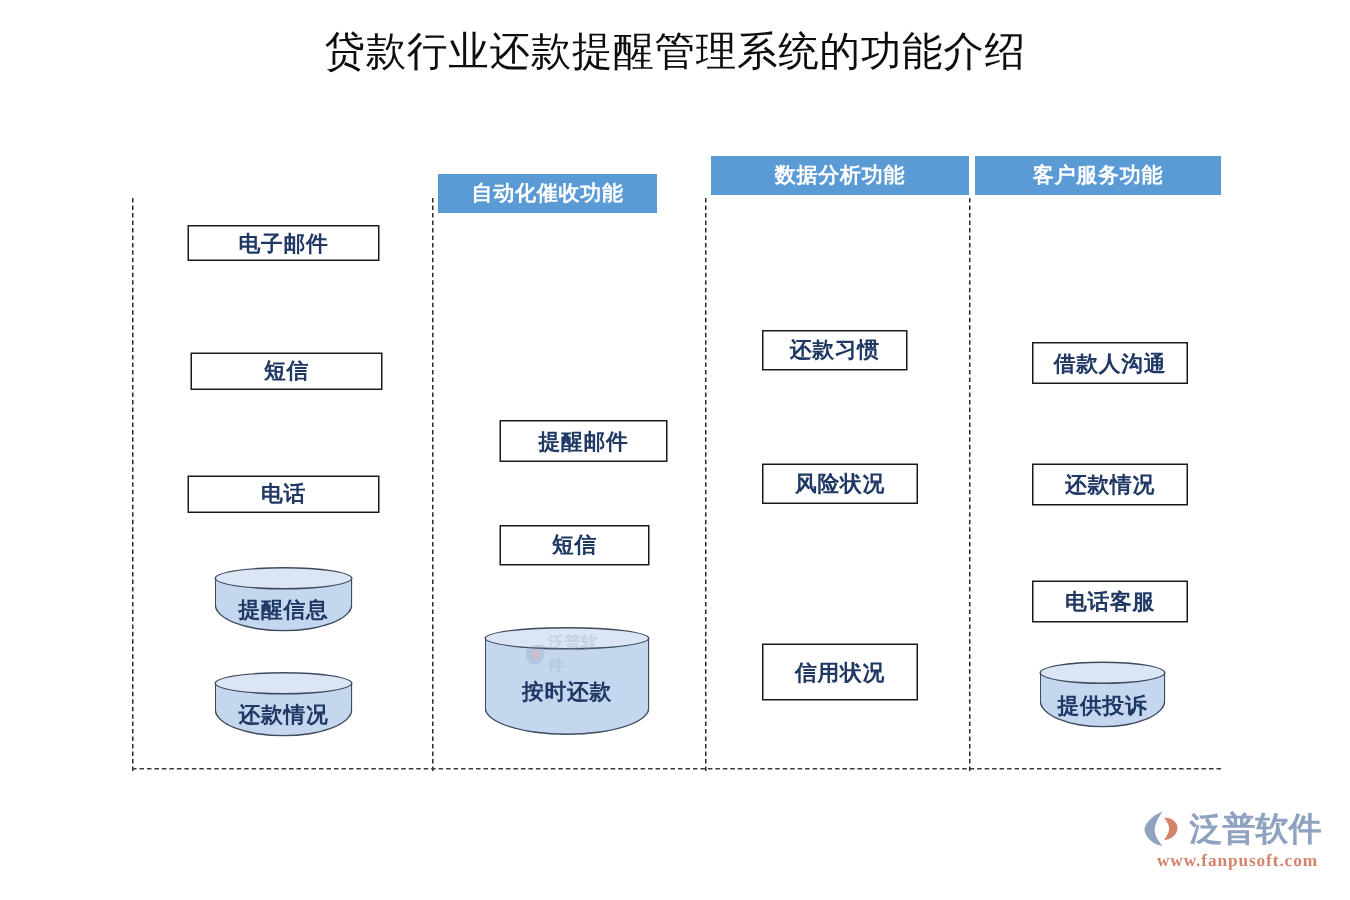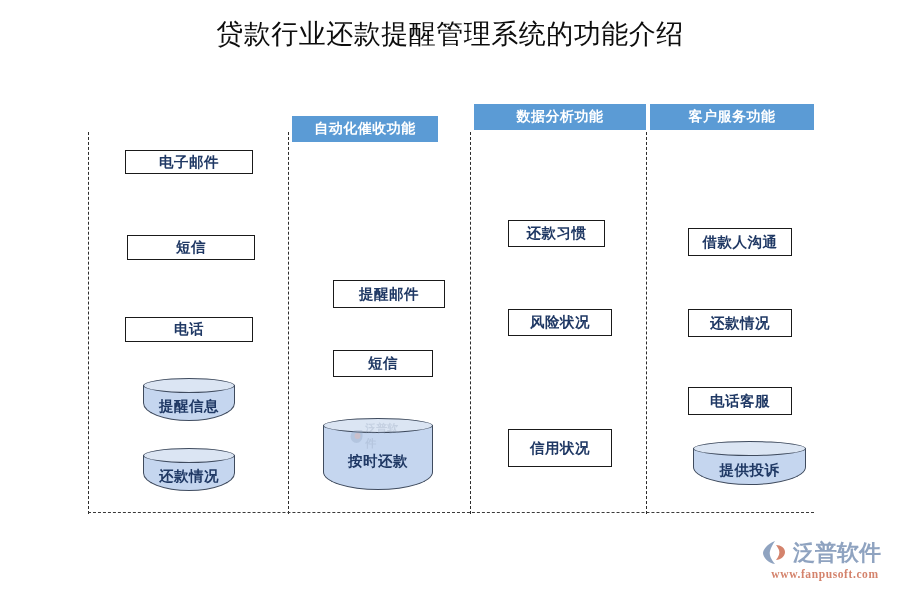--- a/index.html
+++ b/index.html
@@ -260,21 +260,21 @@
   <div class="node-box" style="left:420px; top:205px; width:104px; height:27px;">风险状况</div>
 
   <div class="node-box" style="left:420px; top:293px; width:104px; height:38px;margin-top:32px;">信用状况</div>
 
   <div class="node-box" style="left:600px; top:124px; width:104px; height:28px;">借款人沟通</div>
 
   <div class="node-box" style="left:600px; top:205px; width:104px; height:28px;">还款情况</div>
 
   <div class="node-box" style="left:600px; top:283px; width:104px; height:28px;">电话客服</div>
 
-  <div class="node-cyl" style="left:605px; top:337px; width:113px;  height:44px;text-decoration:underline;">
+  <div class="node-cyl" style="left:605px; top:337px; width:84px;  height:44px;text-decoration:underline;">
     <div class="cyl-body"></div>
     <div class="cyl-top"></div>
     <div class="cyl-label">提供投诉</div>
   </div>
 
 </div>
 
 <div class="brand-logo">
   <div class="brand-row">
     <span class="brand-mark">

